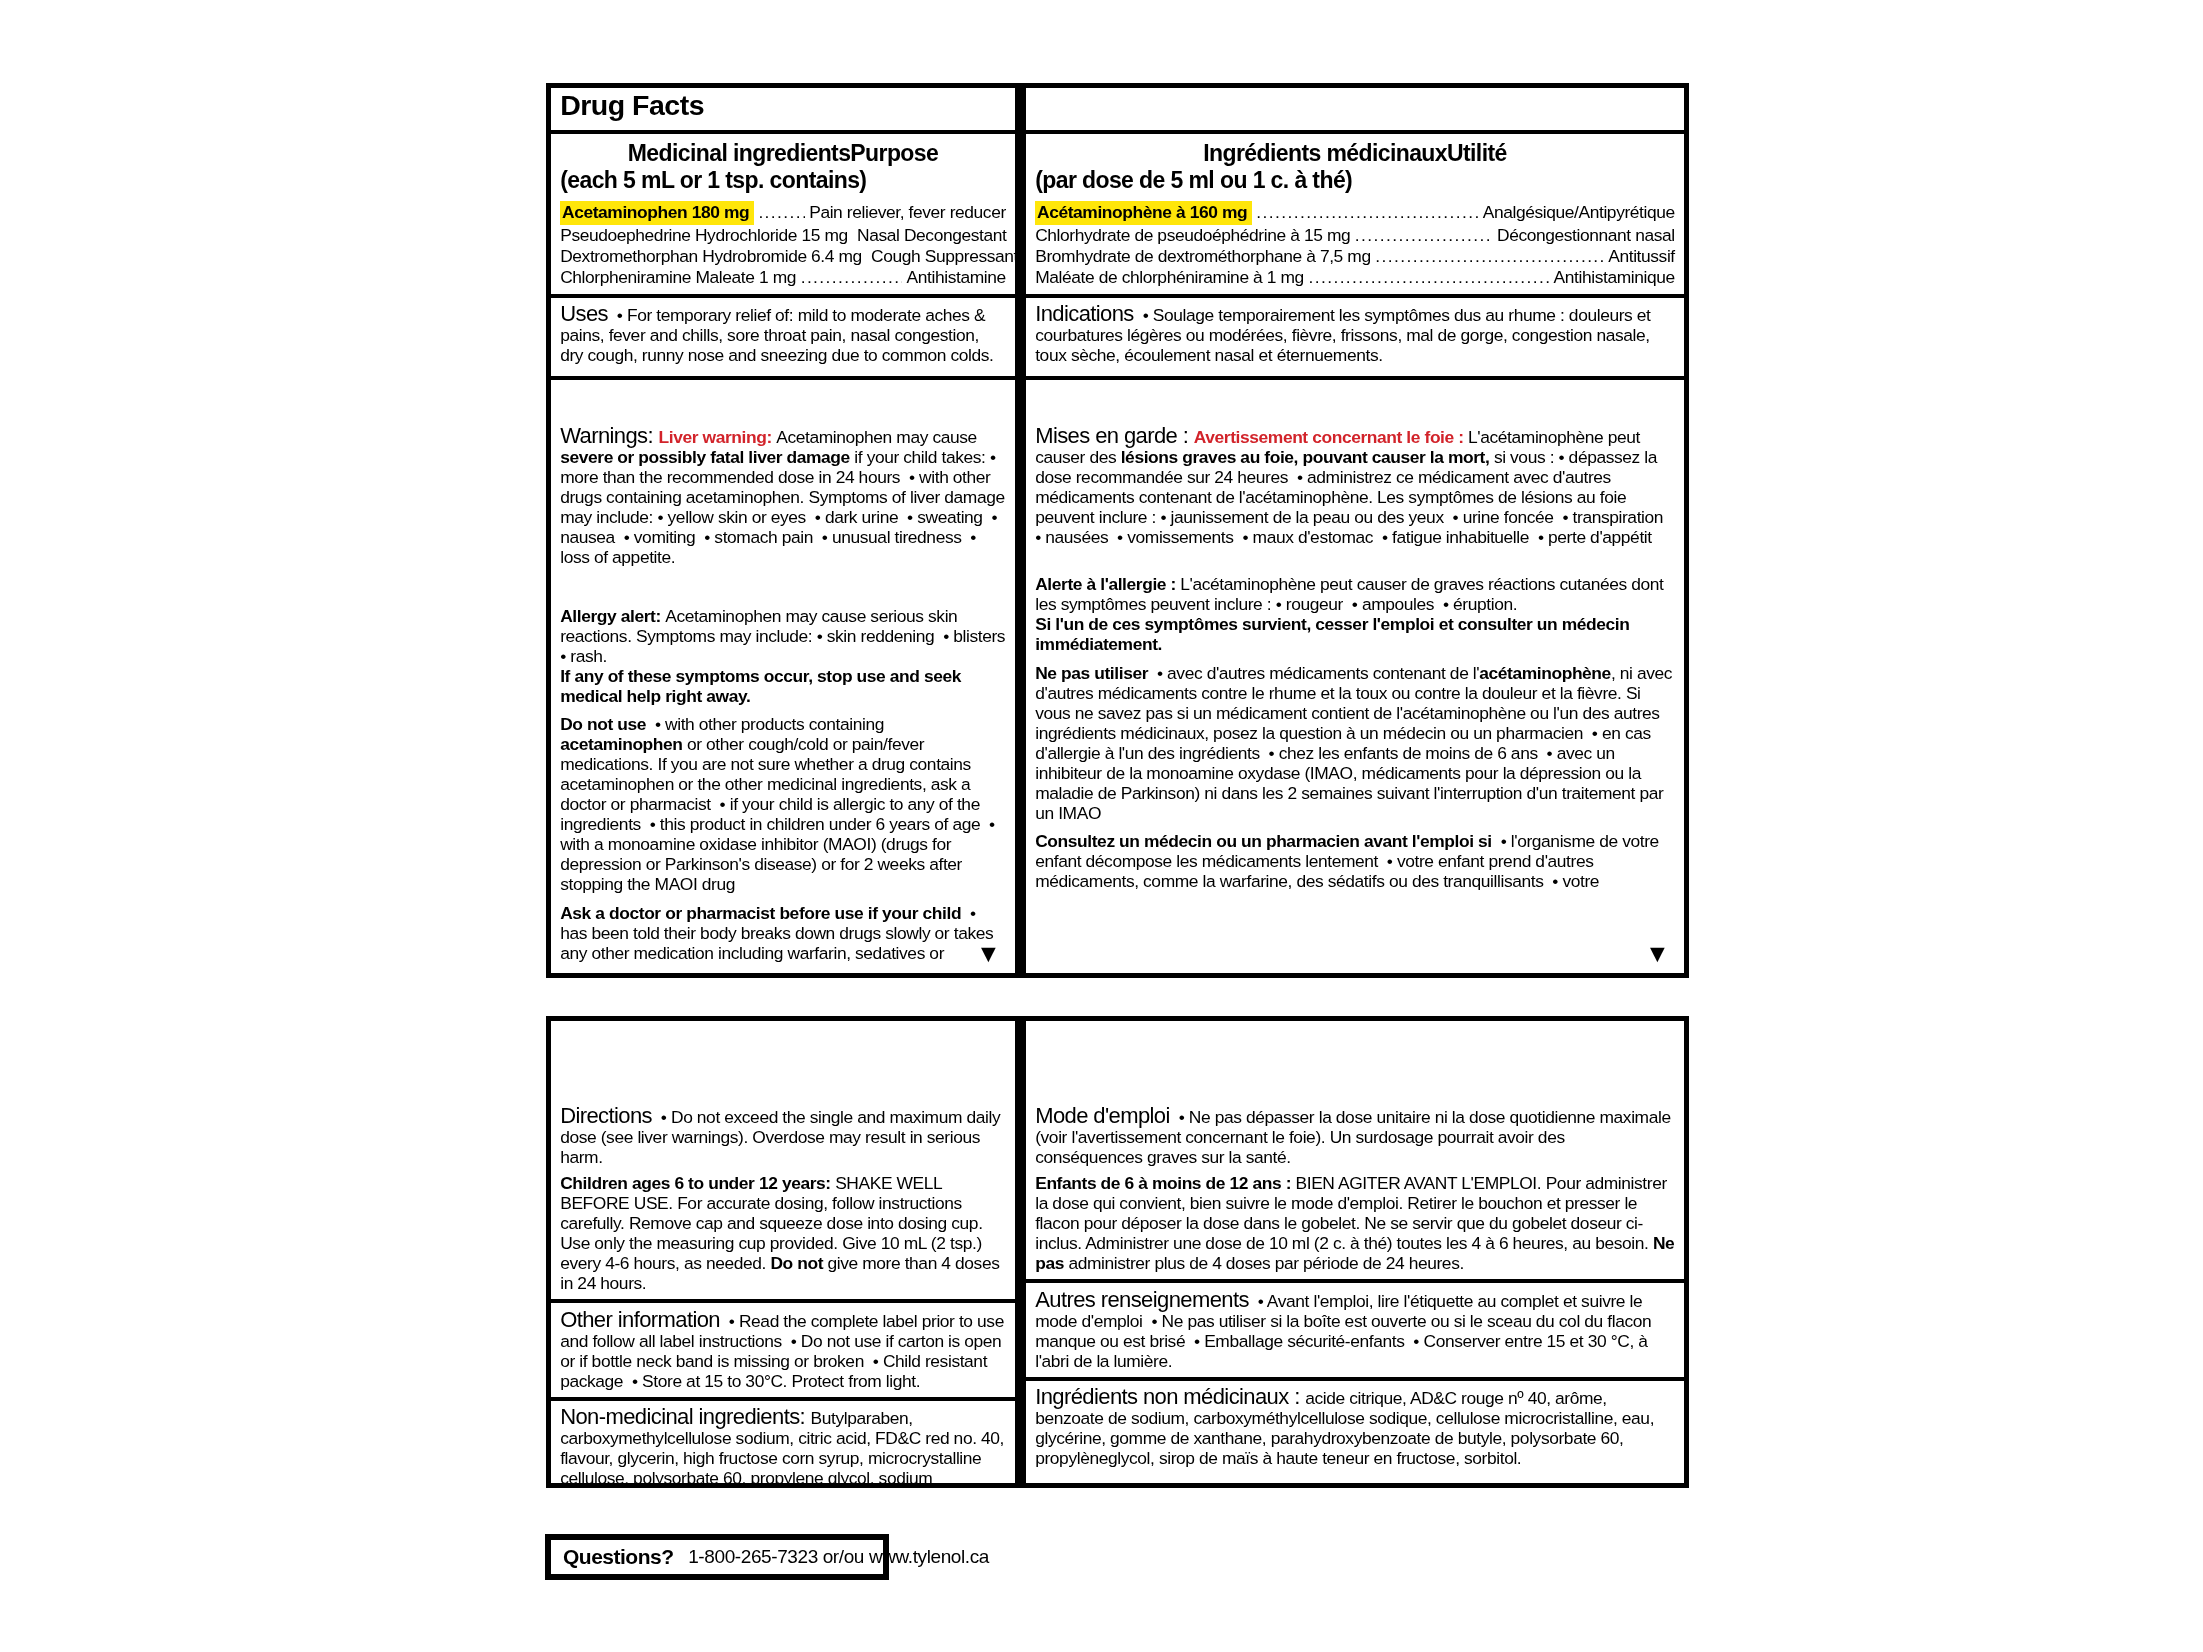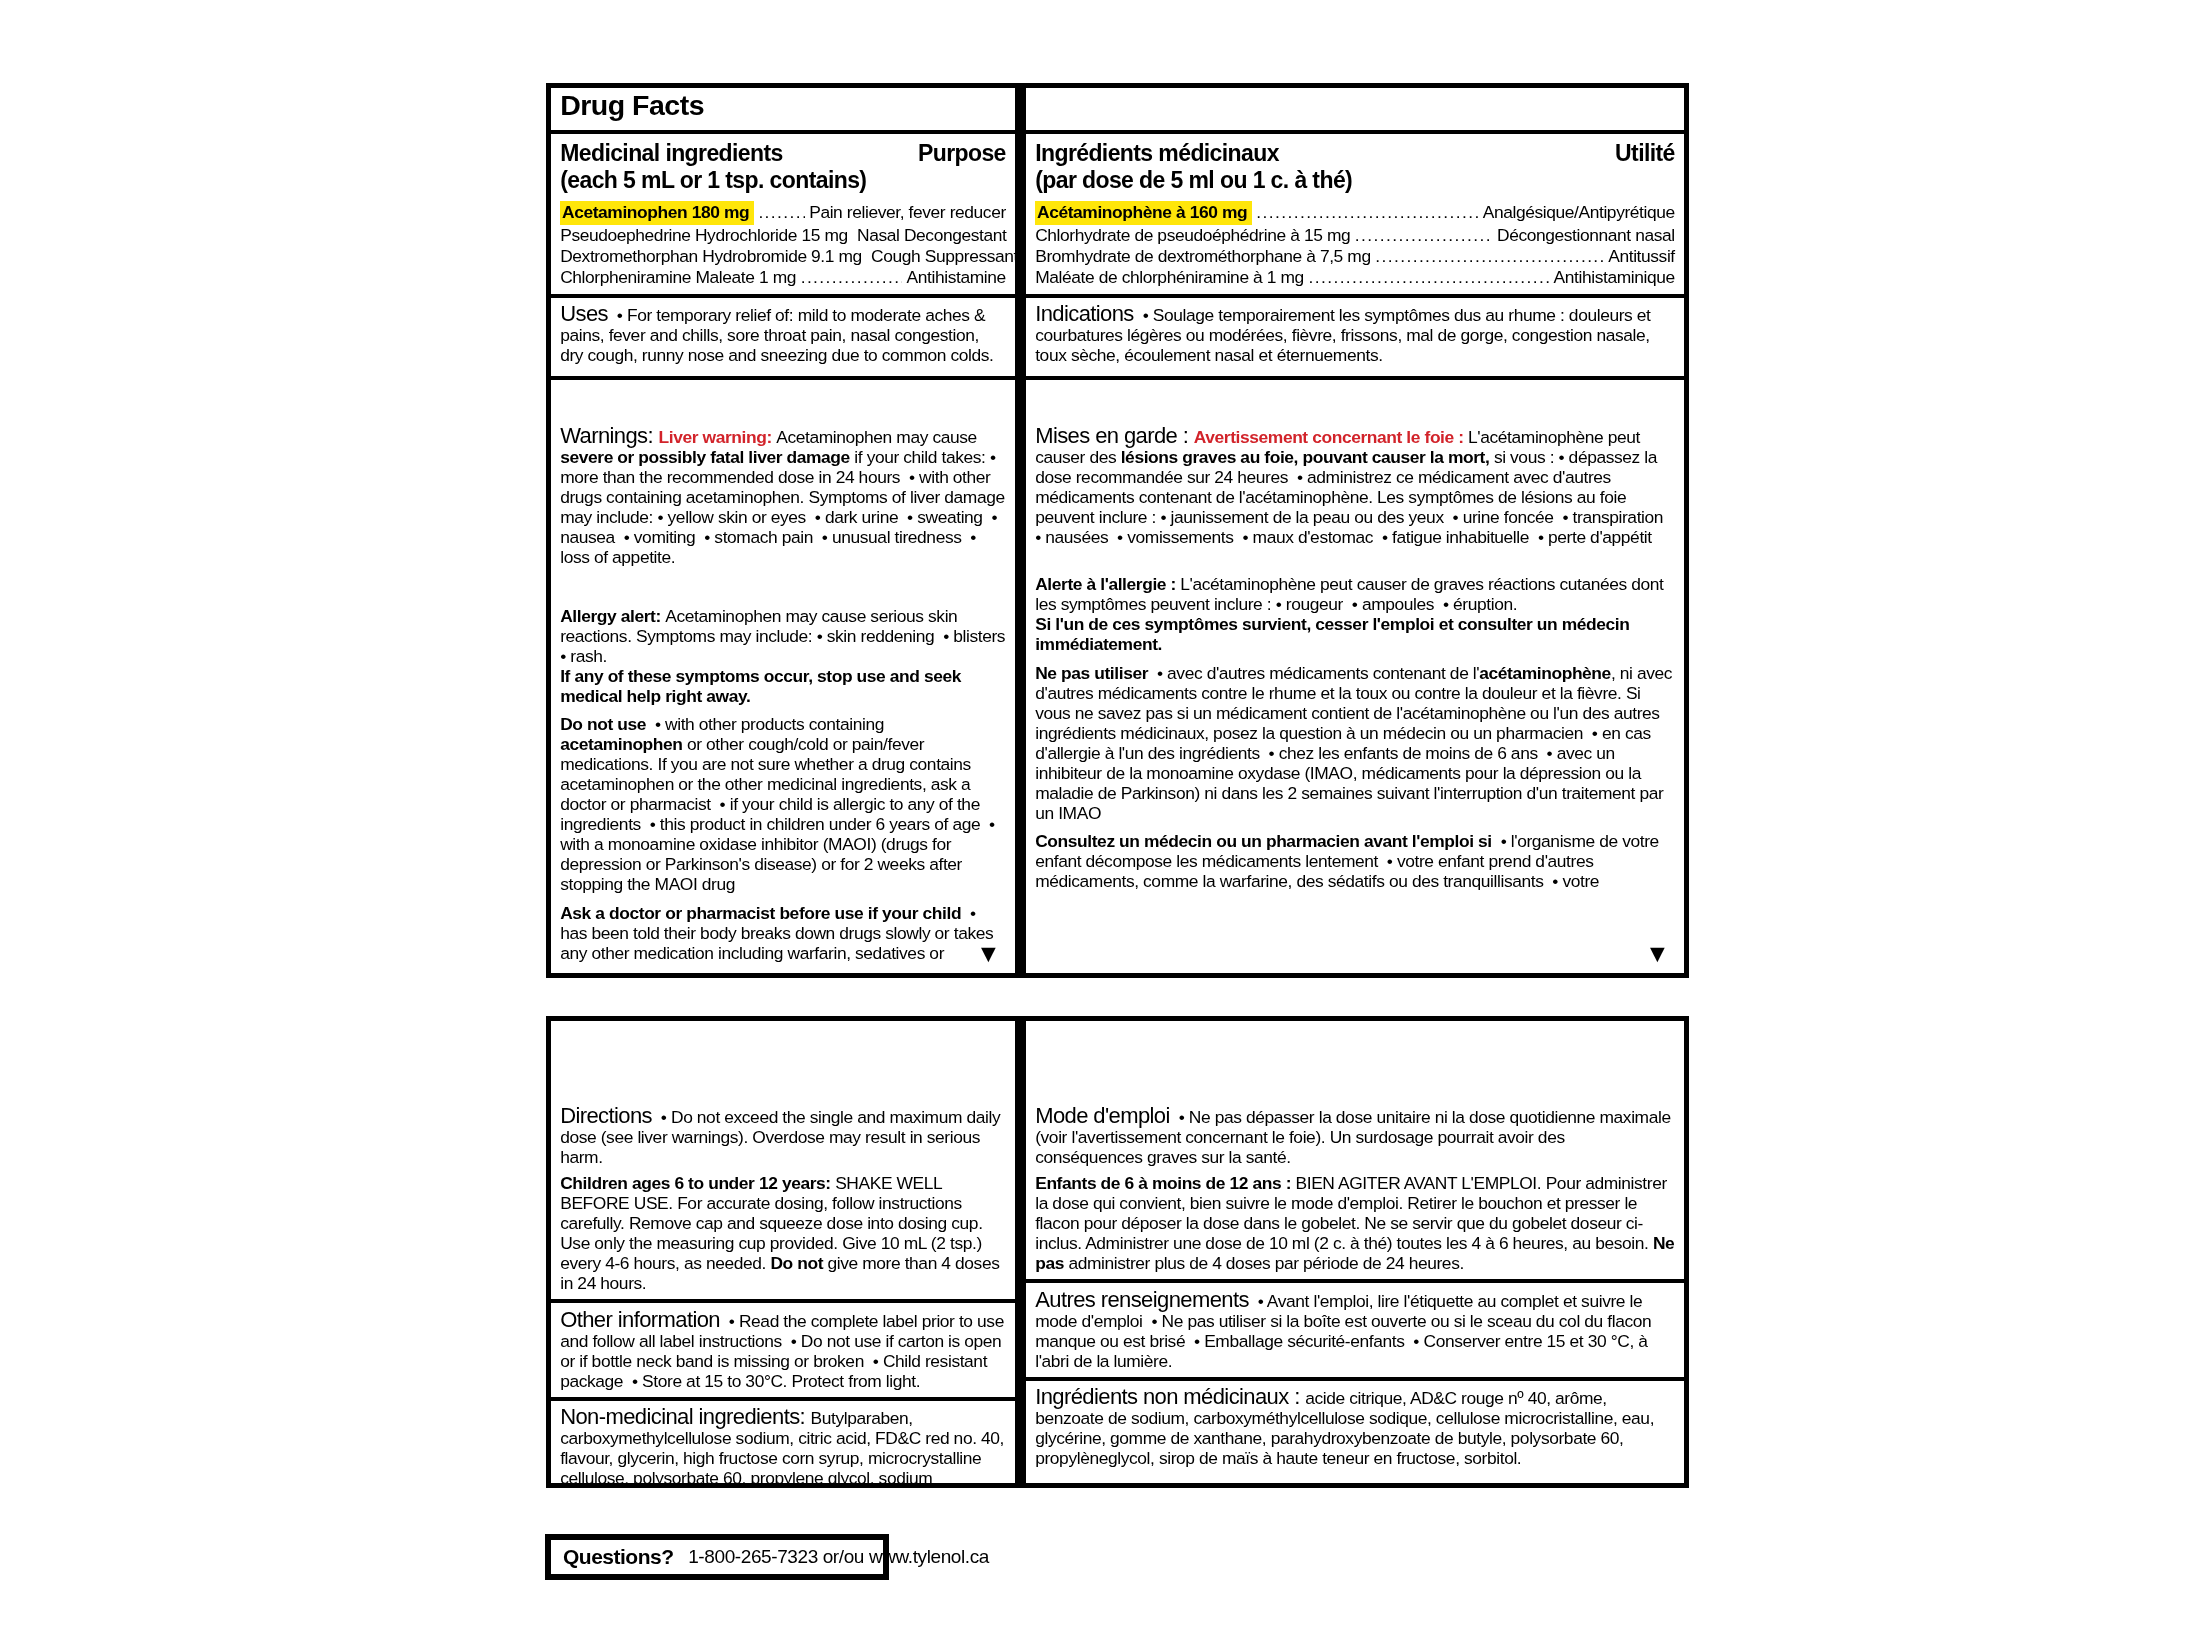--- a/index.html
+++ b/index.html
@@ -33,21 +33,21 @@
   .para { margin:0; }
   .gap-lg { margin-top:39px; }
   .gap-md { margin-top:27.5px; }
   .gap-sm { margin-top:8.3px; }
   .gap-xs { margin-top:5.5px; }
   .hd { font-size:22px; font-weight:normal; letter-spacing:-0.6px;margin-top:24px; }
   .b  { font-weight:bold; }
   .r  { color:var(--red); }
   .hl { background:var(--hl); padding:0.9px 4.6px 1.8px 1.8px; }
 
-  .ing-head { display:flex; justify-content:space-between; font-weight:bold;
+  .ing-head { display:flex; justify-content:center; font-weight:bold;
               font-size:23px; line-height:27px; letter-spacing:-0.6px; }
   .ing-head2 { font-weight:bold; font-size:23px; line-height:27px; letter-spacing:-0.6px; margin-bottom:6.4px; }
   .ing-row { display:flex; align-items:baseline; white-space:nowrap;
              font-size:17.4px; line-height:21px; letter-spacing:-0.4px; }
   .ing-name { flex:0 0 auto; }
   .dots { flex:1 1 auto; overflow:hidden; white-space:nowrap; margin:0 4.6px; letter-spacing:1.4px; }
   .ing-purpose { flex:0 0 auto; text-align:left; }
 
   .arrow { position:absolute; right:14.7px; bottom:7.3px; font-size:25px; line-height:1; }
 
@@ -85,21 +85,21 @@
               <span class="ing-name hl b">Acetaminophen 180 mg</span>
               <span class="dots">....................................................................................................</span>
               <span class="ing-purpose">Pain reliever, fever reducer</span>
             </div>
             <div class="ing-row">
               <span class="ing-name">Pseudoephedrine Hydrochloride 15 mg</span>
               <span class="dots">....................................................................................................</span>
               <span class="ing-purpose">Nasal Decongestant</span>
             </div>
             <div class="ing-row">
-              <span class="ing-name">Dextromethorphan Hydrobromide 9.1 mg</span>
+              <span class="ing-name">Dextromethorphan Hydrobromide 6.4 mg</span>
               <span class="dots">....................................................................................................</span>
               <span class="ing-purpose">Cough Suppressant</span>
             </div>
             <div class="ing-row">
               <span class="ing-name">Chlorpheniramine Maleate 1 mg</span>
               <span class="dots">....................................................................................................</span>
               <span class="ing-purpose">Antihistamine</span>
             </div>
           </div>
       </div>

